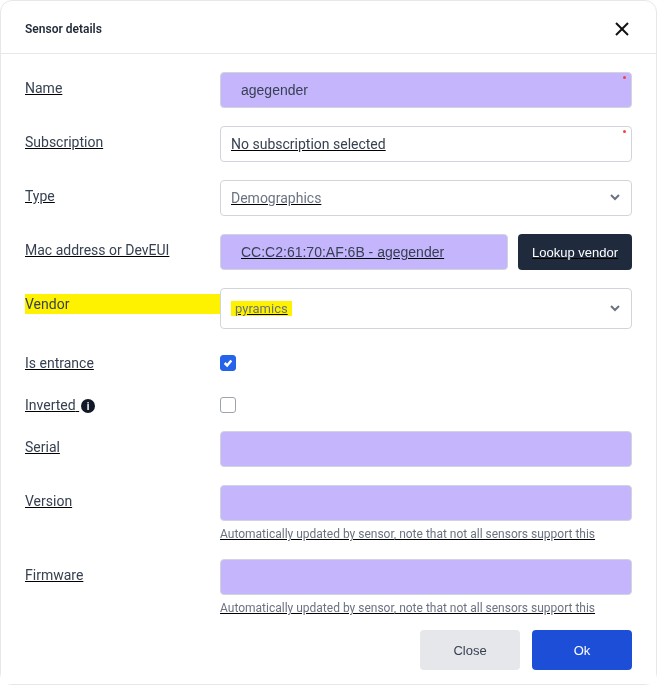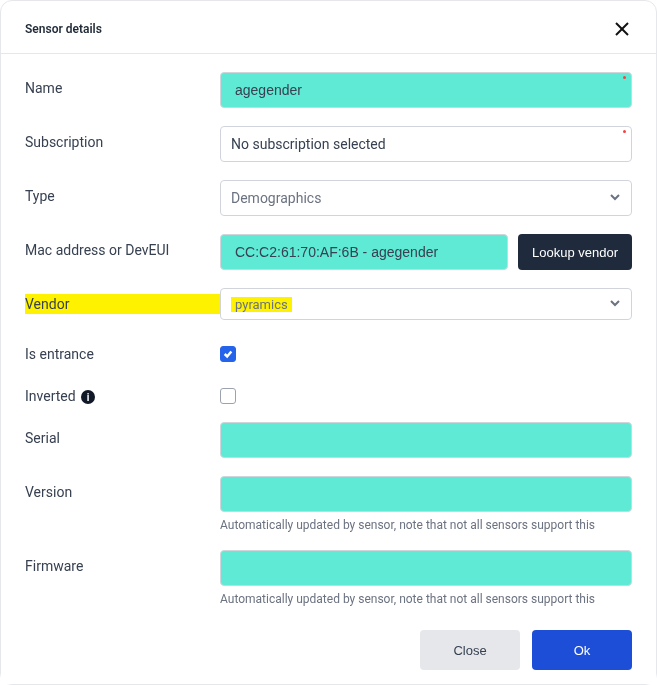--- a/index.html
+++ b/index.html
@@ -44,20 +44,21 @@
       flex: 1;
       overflow-y: auto;
       padding: 18px 24px 0 24px;
     }
     .modal-body::-webkit-scrollbar { width: 8px; }
     .modal-body::-webkit-scrollbar-thumb { background: #c7cbd1; border-radius: 4px; }
     .form-row {
       display: flex;
       align-items: flex-start;
       margin-bottom: 18px;
+      text-decoration: underline;
     }
     .form-label {
       width: 195px;
       flex-shrink: 0;
       font-size: 14px;
       color: #374151;
       padding-top: 8px;
     }
     .form-control-wrap {
       flex: 1;
@@ -67,24 +68,24 @@
     .inline-controls {
       display: flex;
       gap: 10px;
       align-items: stretch;
     }
     .form-input {
       width: 100%;
       height: 36px;
       border: 1px solid #d1d5db;
       border-radius: 4px;
-      padding: 0 14px;
+      padding: 0 20px;
       font-size: 14px;
       color: #374151;
-      background: #5eead4;
+      background: #c4b5fd;
     }
     .req-wrap { position: relative; width: 100%; }
     .req-dot {
       position: absolute;
       top: 4px;
       right: 6px;
       width: 3px;
       height: 3px;
       background: #ef4444;
       border-radius: 50%;
@@ -249,21 +250,21 @@
           <button class="btn btn-dark">Lookup vendor</button>
         </div>
       </div>
     </div>
 
     <div class="form-row">
       <div class="form-label" style="padding-top:6px;">
         <span class="highlight-label">Vendor</span>
       </div>
       <div class="form-control-wrap">
-        <div class="form-select" style="height:32px">
+        <div class="form-select" style="height:41px">
           <span class="highlight-value">pyramics</span>
           <span class="select-chevron">
             <svg viewBox="0 0 12 12">
                 <polyline points="2,4 6,8 10,4"></polyline>
               </svg>
           </span>
         </div>
       </div>
     </div>
 

